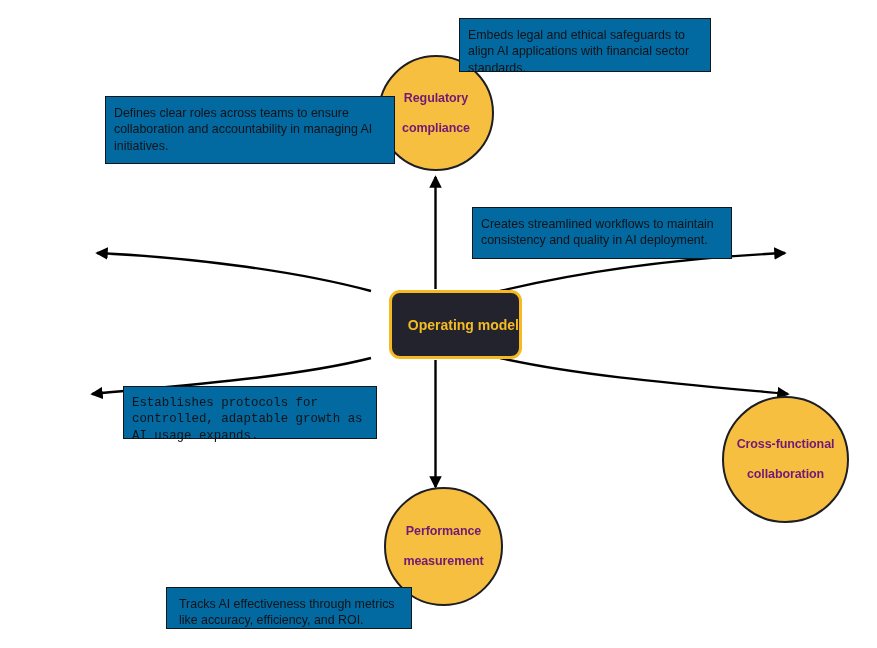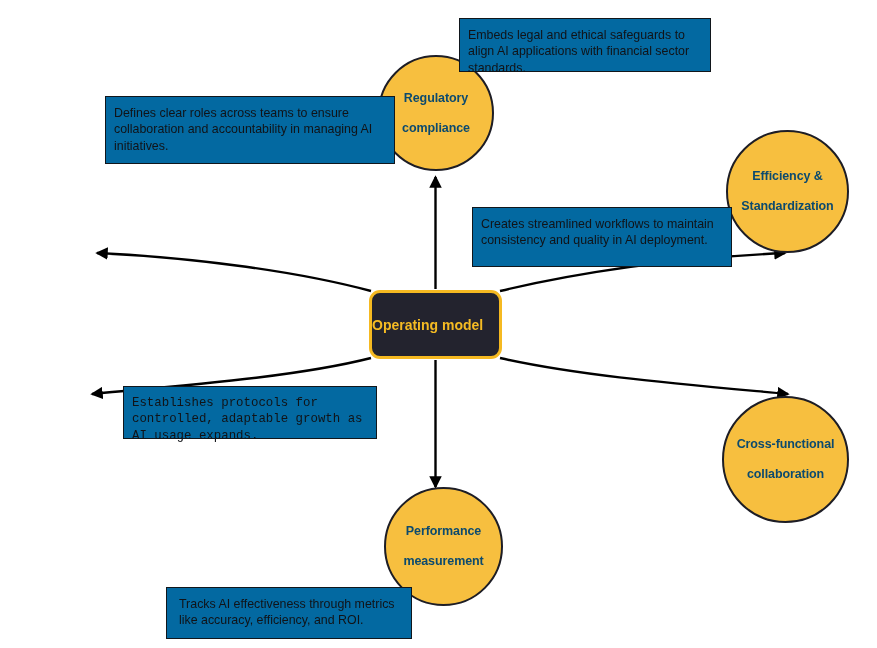--- a/index.html
+++ b/index.html
@@ -16,39 +16,40 @@
     pointer-events:none;
   }
   .node-circle{
     position:absolute;
     border-radius:50%;
     background:#f7bf3f;
     border:2.2px solid #1d1d25;
     box-sizing:border-box;
     display:flex;align-items:center;justify-content:center;
     text-align:center;
-    color:#0c4a6e;
+    color:#701a75;
     font-weight:bold;
     font-size:12.5px;
     line-height:15px;
     letter-spacing:-0.1px;
     z-index:3;
   }
   .node-circle span{display:block;padding:0 6px;}
   .center-node{
     position:absolute;
     background:#23232e;
     border:3px solid #f5b921;
     border-radius:11px;
     box-sizing:border-box;
-    display:flex;align-items:center;justify-content:flex-start;
+    display:flex;align-items:center;justify-content:flex-end;
     color:#f5bb23;
     font-weight:bold;
     font-size:14px;
     z-index:4;
+    margin-left:20px;
   }
   .note{
     position:absolute;
     background:#0369a1;
     border:1.6px solid #11161b;
     box-sizing:border-box;
     color:#111317;
     font-size:12.4px;
     line-height:16.4px;
     padding:8px 7px 8px 8px;
@@ -79,23 +80,20 @@
     <path d="M 500 358 C 580 376, 680 384, 788 394" fill="none" stroke="#000000" stroke-width="2.4" marker-end="url(#arrow)"></path>
 
     <path d="M 435.5 360 L 435.5 487" fill="none" stroke="#000000" stroke-width="2.4" marker-end="url(#arrow)"></path>
   </svg>
 
   <div class="node-circle" style="left:378px;top:55px;width:116px;height:116px;">
     <span><span>Regulatory</span><br><span>compliance</span></span>
   </div>
 
 
-  <div class="node-circle" style="left:726px;top:130px;width:123px;height:123px;">
-    <span><span>Efficiency &amp;</span><br><span>Standardization</span></span>
-  </div>
 
 
   <div class="node-circle" style="left:722px;top:396px;width:127px;height:127px;">
     <span><span>Cross-functional</span><br><span>collaboration</span></span>
   </div>
 
   <div class="node-circle" style="left:384px;top:487px;width:119px;height:119px;">
     <span><span>Performance</span><br><span>measurement</span></span>
   </div>
 
@@ -104,26 +102,26 @@
   </div>
 
   <div class="note" style="left:459px;top:18px;width:252px;height:54px;">
     <p>Embeds legal and ethical safeguards to align AI applications with financial sector standards.</p>
   </div>
 
   <div class="note" style="left:105px;top:96px;width:290px;height:68px;">
     <p>Defines clear roles across teams to ensure collaboration and accountability in managing AI initiatives.</p>
   </div>
 
-  <div class="note" style="left:472px;top:207px;width:260px;height:60px;">
+  <div class="note" style="left:472px;top:207px;width:260px;height:52px;">
     <p>Creates streamlined workflows to maintain consistency and quality in AI deployment.</p>
   </div>
 
   <div class="note" style="left:123px;top:386px;width:254px;height:53px;font-family:Liberation Mono, monospace;">
     <p>Establishes protocols for controlled, adaptable growth as AI usage expands.</p>
   </div>
 
 
-  <div class="note" style="left:166px;top:587px;width:246px;height:52px;padding-left:12px;">
+  <div class="note" style="left:166px;top:587px;width:246px;height:42px;padding-left:12px;">
     <p>Tracks AI effectiveness through metrics like accuracy, efficiency, and ROI.</p>
   </div>
 
 </div>
 
 </body></html>

